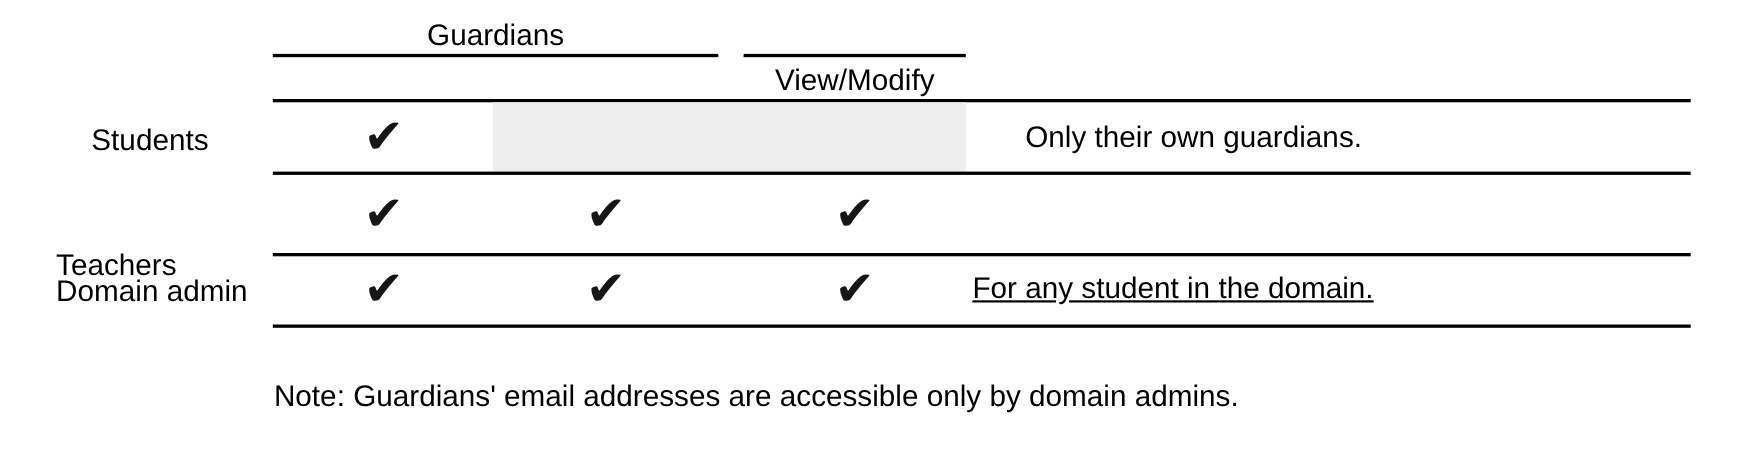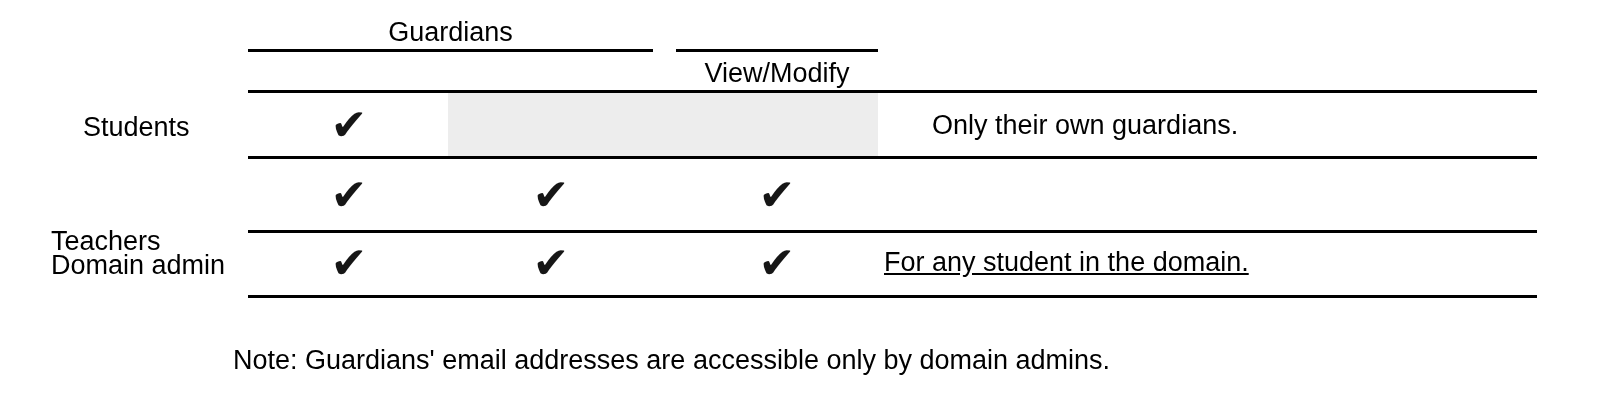--- a/index.html
+++ b/index.html
@@ -49,21 +49,21 @@
   .sub-viewmodify{left:676px;top:57px;width:202px;}
   
   .rule-full{left:248px;width:1289px;}
   .r0{top:90px;} .r1{top:156px;} .r2{top:230px;} .r3{top:295px;}
   
   .c-view{left:248px;} .c-modify{left:450px;} .c-vm{left:676px;}
   
   .lbl-students{top:111px;margin-left:32px;} .lbl-teachers{top:181px;margin-top:44px;} .lbl-domain{top:249px;}
   .chk-students{top:103px;} .chk-teachers{top:173px;} .chk-domain{top:241px;}
   .note-students{top:109px;margin-left:48px;} .note-teachers{top:163px;} .note-domain{top:246px;text-decoration:underline;}
-  .footnote{left:233px;top:344px;}
+  .footnote{left:249px;top:344px;}
 </style>
 </head>
 <body>
 
 <div class="abs" style="left:0;top:0;width:1384px;height:410px;">
 
   <div class="cell hdr-guardians">Guardians</div>
   <div class="rule rule-guardians"></div>
   <div class="rule rule-invitations"></div>
 

